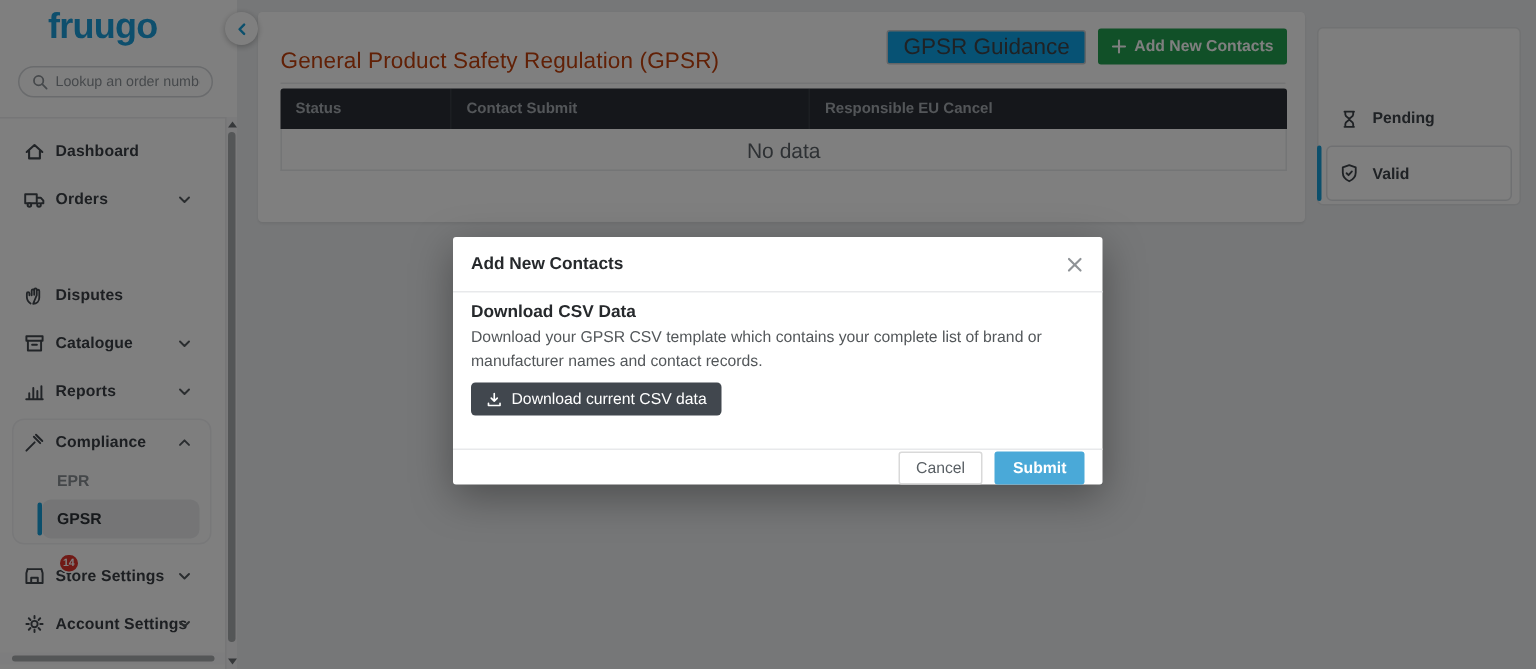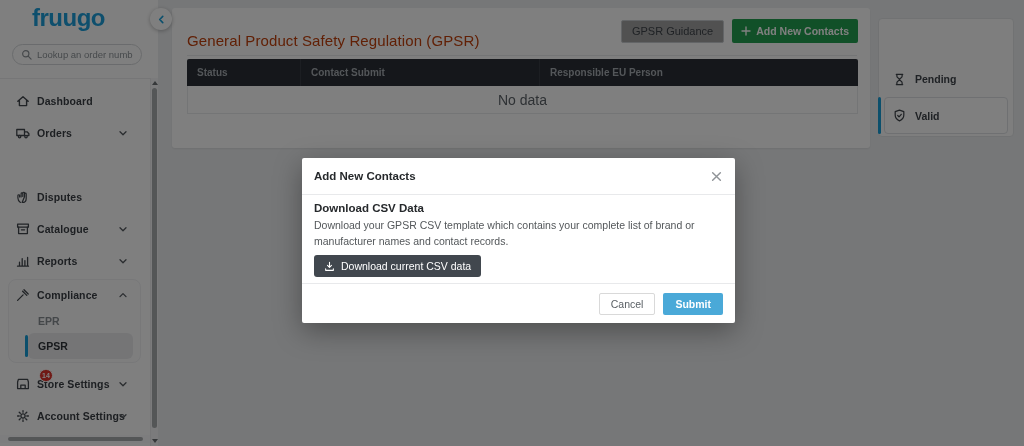--- a/index.html
+++ b/index.html
@@ -46,22 +46,22 @@
   
   .collapse-btn { position:absolute; left:150px; top:8px; width:22px; height:22px; border-radius:50%;
           background:#fff; box-shadow:0 1px 4px rgba(0,0,0,.28); display:flex; align-items:center;
           justify-content:center; color:var(--accent-blue,#169fd9); cursor:pointer; z-index:5; }
 
   
   .main-card { position:absolute; left:172px; top:8px; width:698px; height:140px; background:#fff;
           border-radius:3px; box-shadow:0 1px 2px rgba(0,0,0,.07); }
   .page-title { position:absolute; left:15px; top:24px; font-size:15px; font-weight:400; color:#c2410c; letter-spacing:.1px; }
   .card-actions { position:absolute; right:12px; top:11px; display:flex; gap:8px; align-items:center; }
-  .btn-outline { height:23px; padding:0 10px; background:#a3a3a3; border:1px solid #c7cbce; border-radius:2px;
-          font-size:11px; color:#3f444a; display:flex; align-items:center; cursor:pointer; font-family:inherit; }
+  .btn-outline { height:23px; padding:0 10px; background:#0ea5e9; border:1px solid #c7cbce; border-radius:2px;
+          font-size:15px; color:#3f444a; display:flex; align-items:center; cursor:pointer; font-family:inherit; }
   .btn-green { height:24px; padding:0 9px; background:var(--green,#23a050); border:none; border-radius:2px;
           font-size:10.5px; font-weight:600; color:#fff; display:flex; align-items:center; gap:5px; cursor:pointer; font-family:inherit; }
   .title-divider { position:absolute; left:15px; right:13px; top:47px; border-top:1px solid #e9eaec; }
   .gpsr-table { position:absolute; left:15px; right:12px; top:51px; }
   .thead { display:grid; grid-template-columns:113px 239px 1fr; height:27px; background:var(--table-header-bg,#2a2f36);
           border-radius:2px 2px 0 0; align-items:center; }
   .thead .th { font-size:10px; font-weight:700; color:#a7acb2; padding-left:10px; height:100%; display:flex; align-items:center; }
   .thead .th + .th { border-left:1px solid rgba(255,255,255,.07); }
   .empty-row { height:28px; border:1px solid #e8eaec; border-top:none; display:flex; align-items:center;
           justify-content:center; font-size:14px; color:#5d6369; background:#fff; }
@@ -87,21 +87,21 @@
   .modal-header { position:absolute; left:0; right:0; top:0; height:37px; border-bottom:1px solid #e8e9eb;
           display:flex; align-items:center; padding:0 12px; }
   .modal-title { font-size:11.5px; font-weight:700; color:#26292c; }
   .modal-close { position:absolute; right:10px; top:9px; width:18px; height:18px; display:flex; align-items:center;
           justify-content:center; color:#8f9397; cursor:pointer; background:none; border:none; }
   .modal-section-title { position:absolute; left:12px; top:44px; font-size:11.5px; font-weight:700; color:#26292c; }
   .modal-desc { position:absolute; left:12px; top:59px; width:406px; font-size:10.5px; line-height:1.55; color:#53575a; }
   .btn-dark { position:absolute; left:12px; top:97px; height:22px; padding:0 10px; background:#41474e;
           border:none; border-radius:3px; color:#fff; font-size:10.5px; display:flex; align-items:center; gap:6px;
           cursor:pointer; font-family:inherit; }
-  .modal-footer { position:absolute; left:0; right:0; bottom:0; height:40px; border-top:1px solid #e8e9eb;
+  .modal-footer { position:absolute; left:0; right:0; bottom:0; height:24px; border-top:1px solid #e8e9eb;
           display:flex; align-items:center; justify-content:flex-end; gap:8px; padding-right:12px; }
   .btn-cancel { height:22px; padding:0 11px; background:#fff; border:1px solid #d9d9d9; border-radius:2px;
           font-size:10.5px; color:#595f64; cursor:pointer; font-family:inherit; }
   .btn-submit { height:22px; padding:0 12px; background:var(--submit-blue,#4aa9d8); border:none; border-radius:2px;
           font-size:10.5px; font-weight:600; color:#fff; cursor:pointer; font-family:inherit; }
 
   svg { display:block; }
 </style>
 </head>
 <body>
@@ -271,21 +271,21 @@
         <span>Add New Contacts</span>
       </button>
     </div>
 
     <div class="title-divider"></div>
 
     <div class="gpsr-table">
       <div class="thead">
         <div class="th">Status</div>
         <div class="th">Contact Submit</div>
-        <div class="th">Responsible EU Person</div>
+        <div class="th">Responsible EU Cancel</div>
       </div>
       <div class="empty-row">No data</div>
     </div>
   </section>
 
   <aside class="status-panel">
     <div class="valid-box"></div>
     <div class="valid-bar"></div>
 
 

